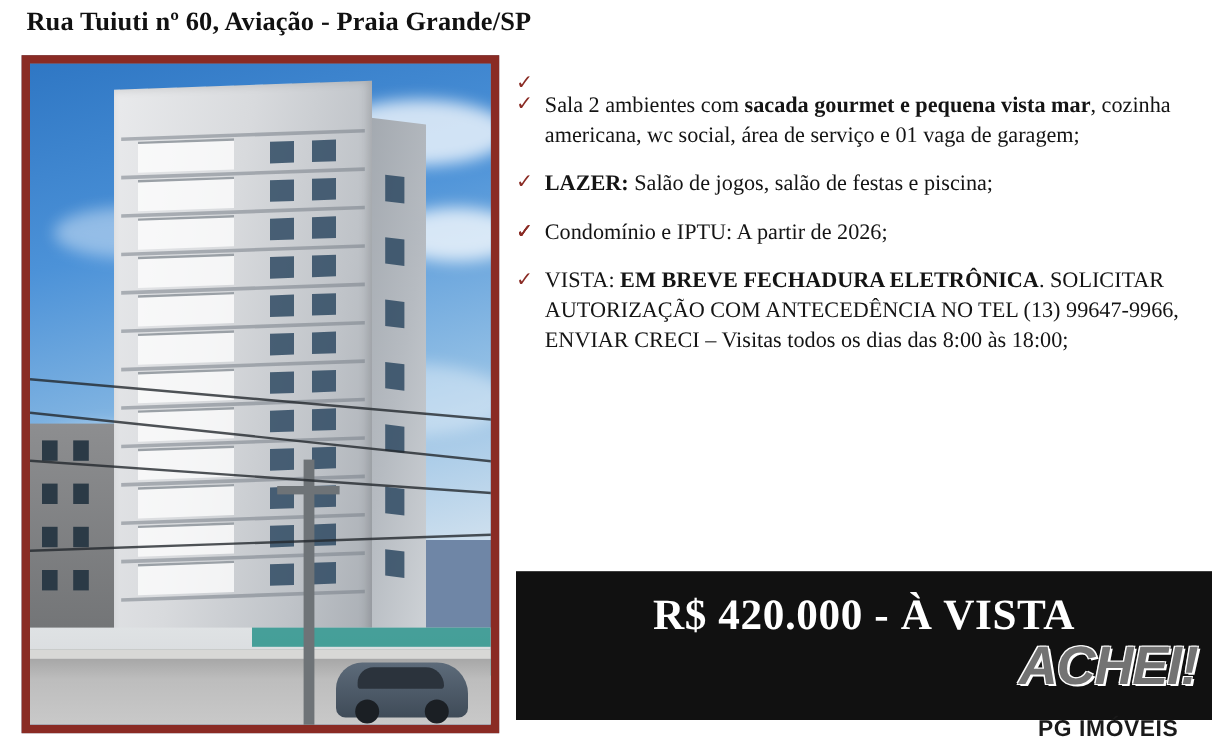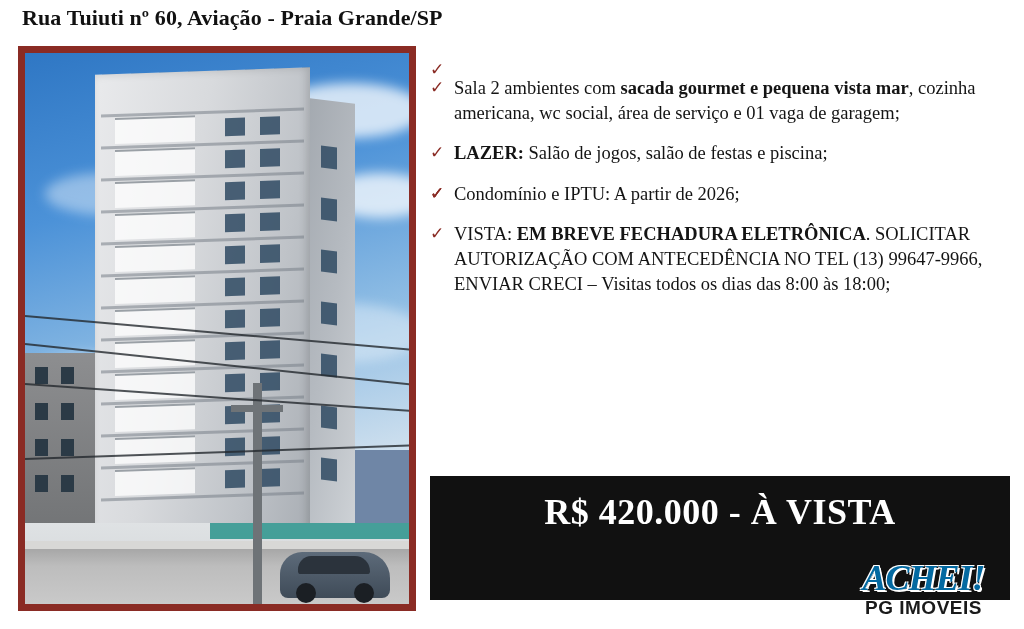--- a/index.html
+++ b/index.html
@@ -238,36 +238,36 @@
 
   
   .logo {
     position: absolute;
     right: 8px;
     bottom: 10px;
     width: 185px;
     text-align: center;
   }
   .logo-main {
-    font-family: Liberation Serif, serif;
+    font-family: Liberation Sans, sans-serif;
     font-weight: bold;
     font-style: italic;
-    font-size: 36px;
-    color: #0369a1;
+    font-size: 45px;
+    color: #737373;
     line-height: 0.95;
     letter-spacing: -1px;
     text-shadow: 2px 2px 0 #ffffff, -1px -1px 0 #ffffff, 1px -1px 0 #ffffff, -1px 1px 0 #ffffff;
   }
   .logo-sub {
     font-family: "Liberation Sans", sans-serif;
     font-weight: bold;
     font-size: 19px;
     color: #1a1a1a;
     letter-spacing: 0.5px;
-    margin-top: 2px;
+    margin-top: 20px;
   }
 </style>
 </head>
 <body>
 
 <div class="title">Rua Tuiuti nº 60, Aviação - Praia Grande/SP</div>
 
 <div class="photo-frame">
   <div class="photo">
     <div class="sky"></div>

